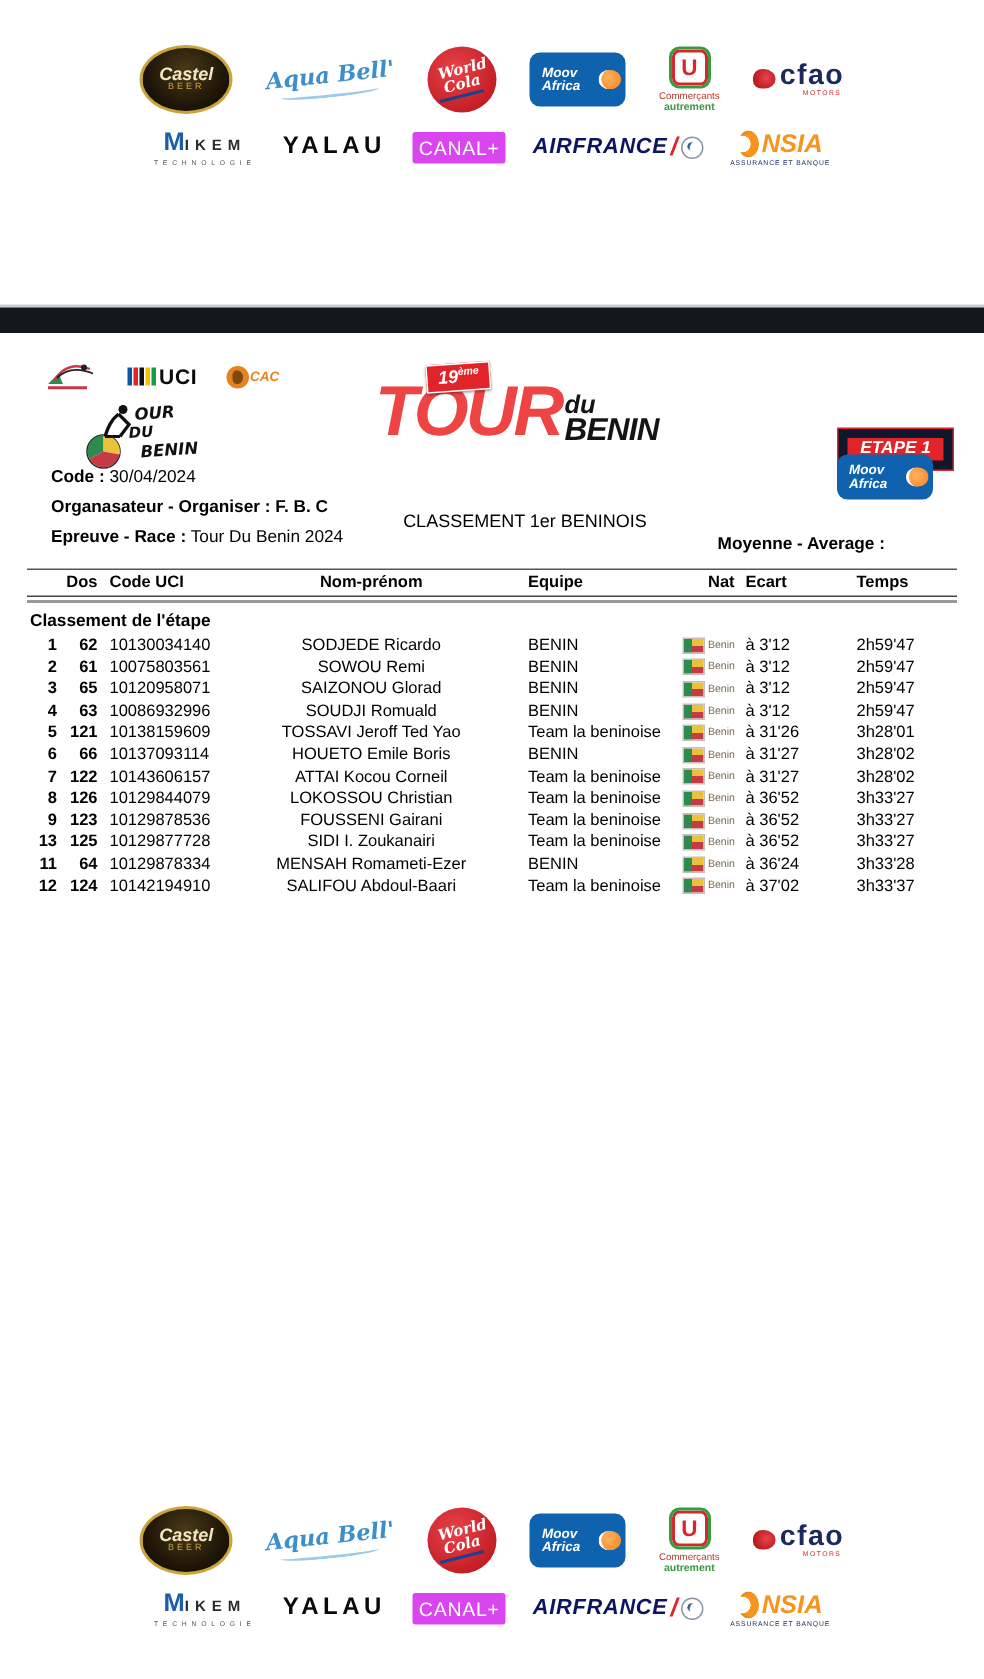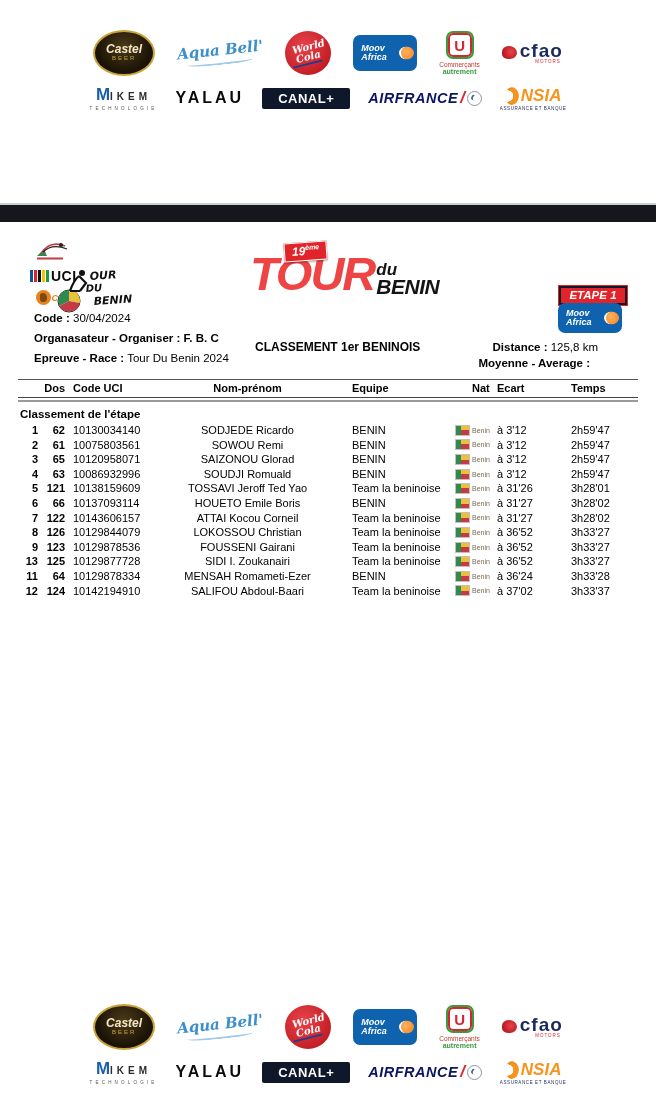--- a/index.html
+++ b/index.html
@@ -51,22 +51,22 @@
   .cfao-txt{font-size:19px;font-weight:bold;color:#1b2a5e;letter-spacing:1px;line-height:17px;}
   .cfao-sub{font-size:4.5px;color:#d6272e;letter-spacing:1px;align-self:flex-end;margin-right:2px;}
 
   .mikem-row{display:flex;align-items:baseline;}
   .mikem-m{color:#1b5fa8;font-weight:bold;font-size:17px;}
   .mikem-rest{color:#2b2b2b;font-size:10px;letter-spacing:4px;font-weight:bold;}
   .mikem-sub{font-size:4.5px;letter-spacing:3.2px;color:#555;margin-top:1px;}
 
   .yalau-txt{font-weight:900;font-size:16px;color:#0a0a0a;letter-spacing:3px;}
 
-  .canal-box{background:#0f172a;color:#fff;font-weight:700;font-size:13px;letter-spacing:.5px;
-    padding:3px 16px;border-radius:2px;}
+  .canal-box{background:#d946ef;color:#fff;font-weight:400;font-size:13px;letter-spacing:.5px;
+    padding:3px 4px;border-radius:2px;}
 
   .af-row{display:flex;align-items:center;gap:2px;}
   .af-txt{color:#0b1560;font-weight:900;font-style:italic;font-size:14.5px;letter-spacing:.5px;}
   .af-slash{color:#e0242a;font-weight:900;font-style:italic;font-size:17px;line-height:14px;}
   .af-icon{width:13px;height:13px;border:1px solid #8b97a8;border-radius:50%;position:relative;}
   .af-icon::after{content:"";position:absolute;left:3px;top:3px;width:6px;height:6px;
     border-left:2px solid #43638f;border-radius:50%;transform:rotate(20deg);}
 
   .nsia-row{display:flex;align-items:center;gap:2px;}
   .nsia-crescent{width:14px;height:18px;border-radius:50%;
@@ -74,21 +74,21 @@
     -webkit-mask:radial-gradient(circle at 20% 50%,transparent 38%,#000 40%);
             mask:radial-gradient(circle at 20% 50%,transparent 38%,#000 40%);}
   .nsia-txt{color:#f7941d;font-weight:900;font-style:italic;font-size:17px;}
   .nsia-sub{font-size:4.5px;color:#1b2a5e;letter-spacing:.6px;margin-top:0;}
 
   
   .sep-line{position:absolute;left:0;right:0;top:203px;height:2px;background:#c9ced4;}
   .black-bar{position:absolute;left:0;right:0;top:205px;height:17px;background:#14181d;}
 
   
-  .hdr-logos{position:absolute;left:30px;top:240px;display:flex;align-items:center;gap:6px;flex-direction:column;}
+  .hdr-logos{position:absolute;left:30px;top:240px;display:flex;align-items:center;gap:19px;}
   .uci-wrap{display:flex;align-items:center;gap:2px;}
   .uci-bars{display:flex;gap:1px;}
   .uci-bar{width:3px;height:12px;}
   .uci-txt{font-weight:900;font-size:14px;color:#0a0a0a;letter-spacing:.5px;}
   .cac-wrap{display:flex;align-items:center;gap:1px;}
   .cac-circle{width:15px;height:15px;border-radius:50%;background:#e8821e;position:relative;}
   .cac-circle::after{content:"";position:absolute;left:4px;top:3px;width:7px;height:9px;
     background:#7a4a12;border-radius:40% 60% 55% 45%;}
   .cac-txt{color:#e8821e;font-style:italic;font-weight:bold;font-size:9px;}
 
@@ -100,26 +100,26 @@
 
   .edition-badge{position:absolute;left:284px;top:242px;background:#e0242a;color:#fff;
     font-weight:900;font-style:italic;font-size:12px;padding:1px 7px 2px 7px;transform:rotate(-4deg);
     border:1px solid #fff;box-shadow:0 1px 2px rgba(0,0,0,.4);z-index:2;}
   .edition-badge sup{font-size:7px;}
   .tour-big{position:absolute;left:250px;top:252px;display:flex;align-items:flex-start;}
   .tour-main{font-weight:900;font-style:italic;font-size:47px;line-height:44px;letter-spacing:-2px;color:#ef4444;}
   .tour-col{display:flex;flex-direction:column;margin-left:2px;margin-top:10px;}
   .tour-du{font-weight:900;font-style:italic;font-size:17px;line-height:15px;color:#141414;}
   .tour-benin{font-weight:900;font-style:italic;font-size:21px;line-height:20px;letter-spacing:-.5px;color:#141414;}
-  .classification{position:absolute;left:255px;top:340px;width:190px;text-align:left;
-    font-weight:bold;font-size:12px;}
+  .classification{position:absolute;left:255px;top:340px;width:190px;text-align:center;
+    font-weight:normal;font-size:12px;}
 
   .etape-badge{position:absolute;left:559px;top:286px;background:#e0242a;color:#fff;
     font-weight:900;font-style:italic;font-size:11.5px;width:64px;text-align:center;
-    padding:1px 0 2px 0;border:2px solid #0f172a;box-shadow:0 0 0 1px #e0242a;}
+    padding:1px 0 2px 0;border:6px solid #0f172a;box-shadow:0 0 0 1px #e0242a;}
   .etape-moov{position:absolute;left:558px;top:303px;}
   .distance-line{position:absolute;left:0;top:341px;width:598px;text-align:right;font-size:11.5px;}
   .average-line{position:absolute;left:0;top:357px;width:590px;text-align:right;font-size:11.5px;font-weight:bold;}
 
   
   .table-wrap{position:absolute;left:18px;top:379px;width:620px;}
   .tgrid{display:grid;grid-template-columns:22px 28px 82px 195px 107px 44px 66px 76px;}
   .thead{border-top:1px solid #555;border-bottom:1px solid #444;padding:2px 0 3px 0;
     font-weight:bold;font-size:11px;}
   .thick-line{height:2.5px;background:#999;margin-top:1.5px;}
@@ -280,24 +280,20 @@
   <div class="classification">CLASSEMENT 1er BENINOIS</div>
 
   <div class="etape-badge">ETAPE 1</div>
   <div class="etape-moov">
     <div class="moov-badge small">
       <span class="moov-line">Moov</span>
       <span class="moov-line">Africa</span>
       <span class="moov-ball"></span>
     </div>
   </div>
-  <div class="distance-line">
-    <b>Distance :</b>
-    <span>125,8 km</span>
-  </div>
   <div class="average-line">Moyenne - Average :</div>
 
   <div class="table-wrap">
     <div class="tgrid thead">
       <div class="c"></div>
       <div class="c dos">Dos</div>
       <div class="c code">Code UCI</div>
       <div class="c name">Nom-prénom</div>
       <div class="c team">Equipe</div>
       <div class="c" style="padding-left:4px;margin-left:16px;">Nat</div>

